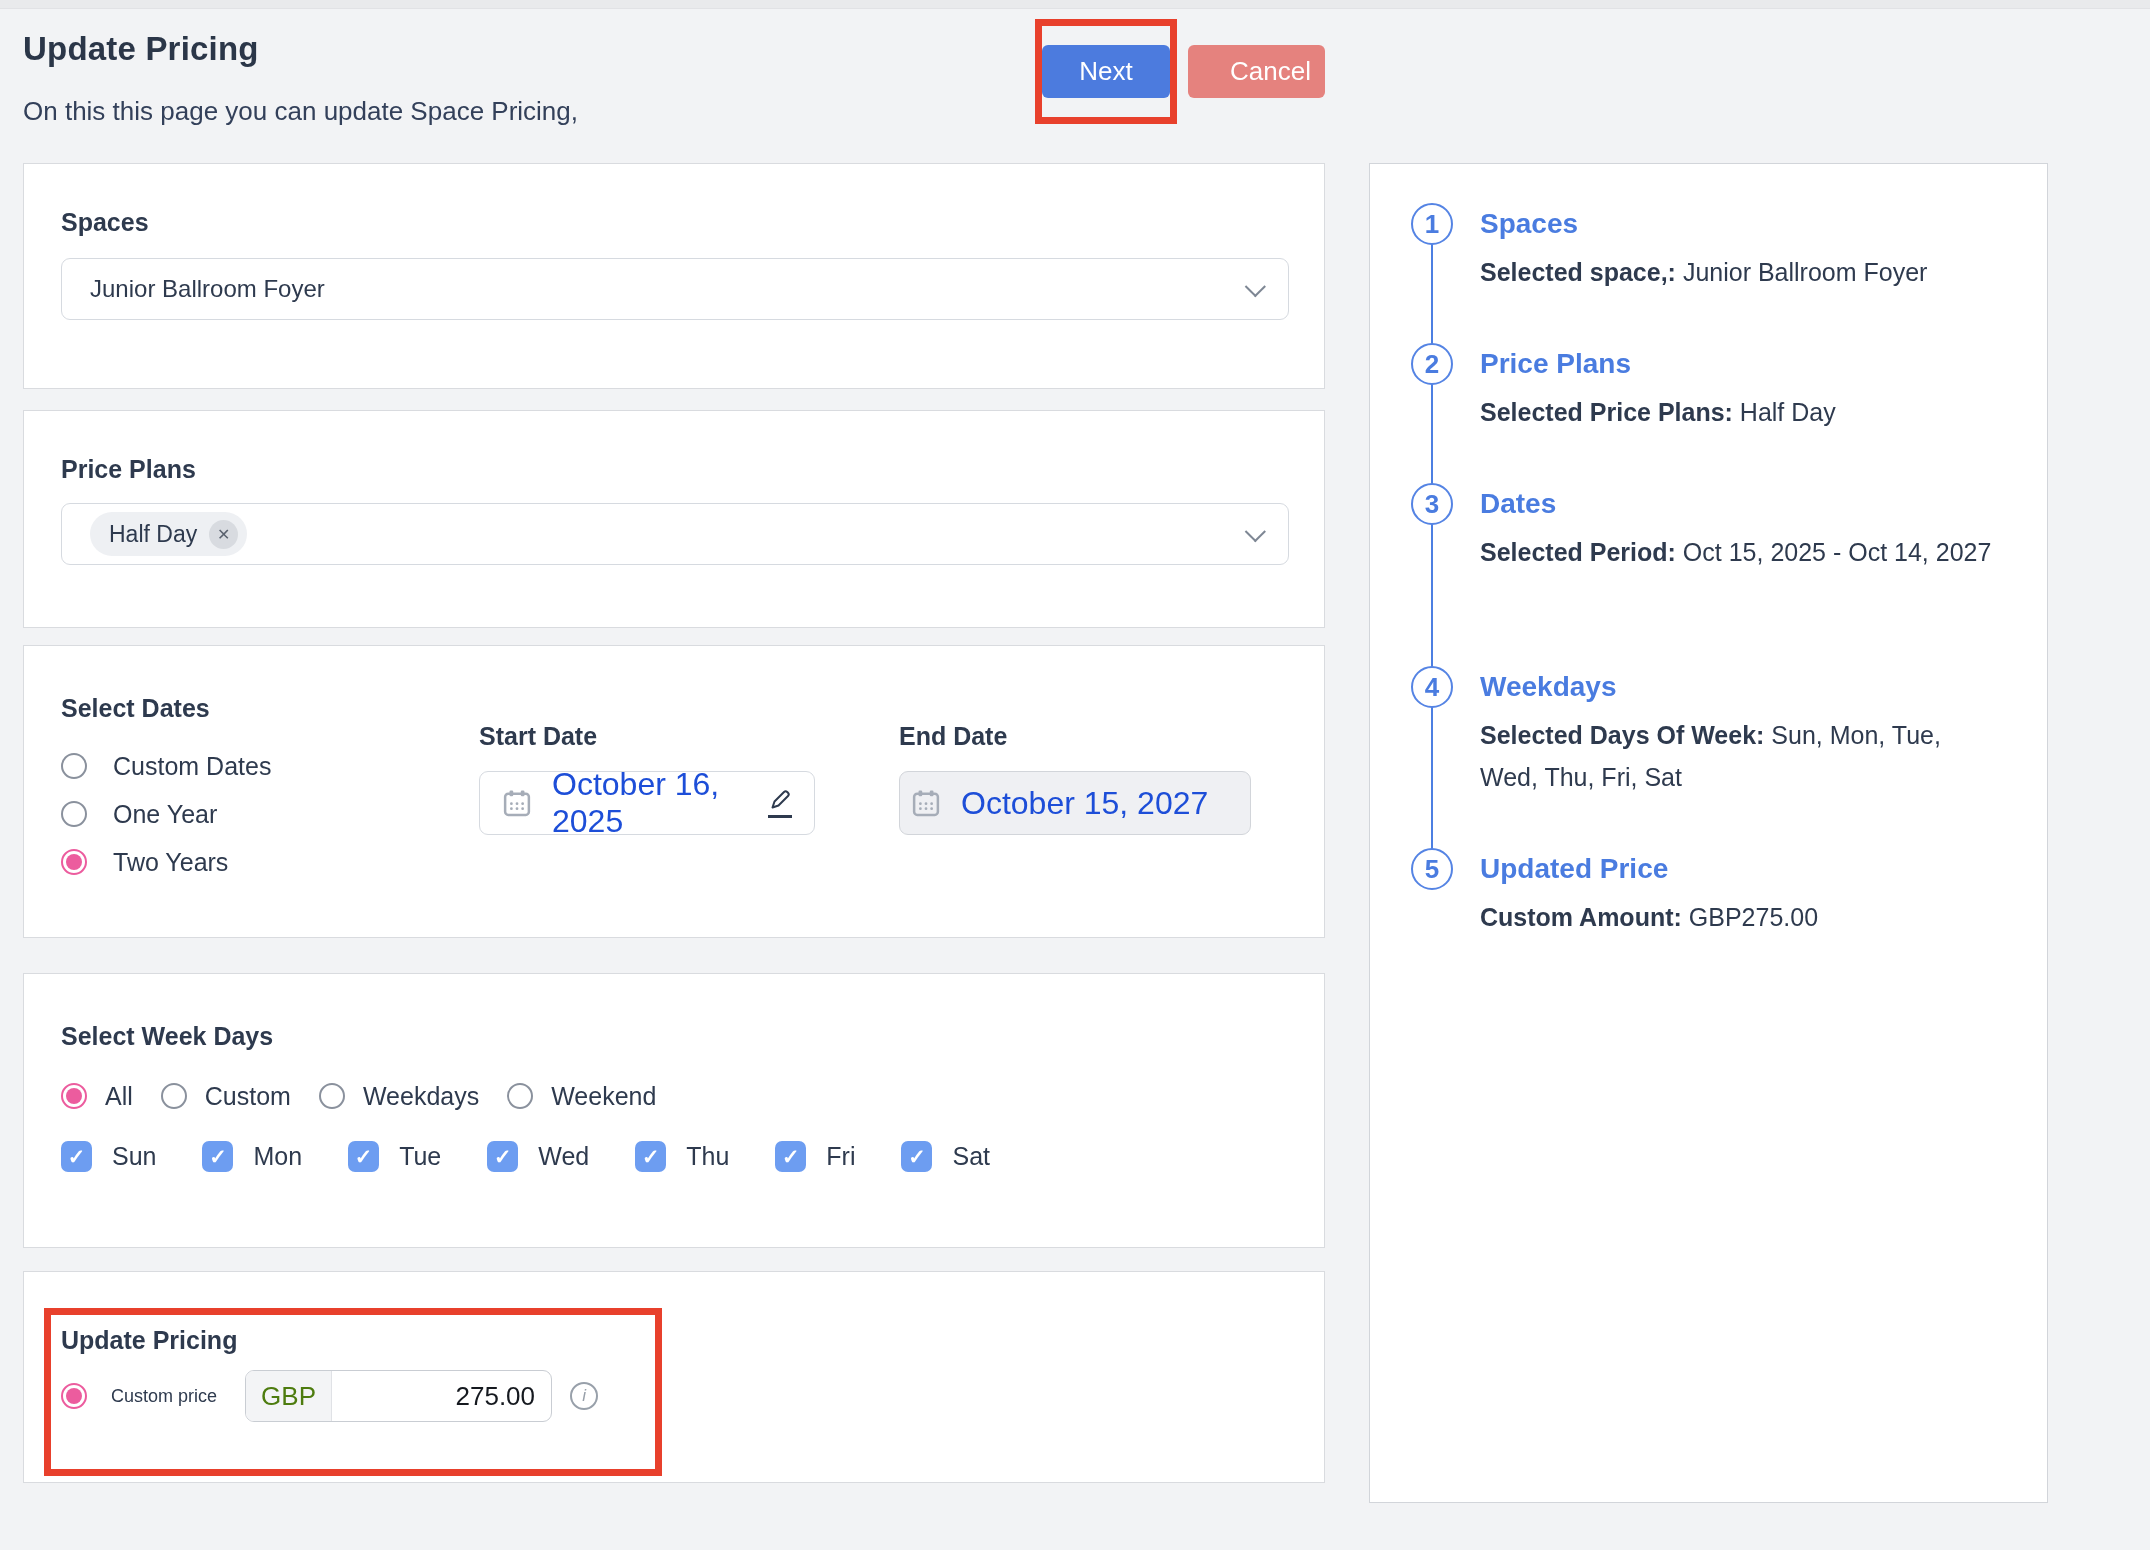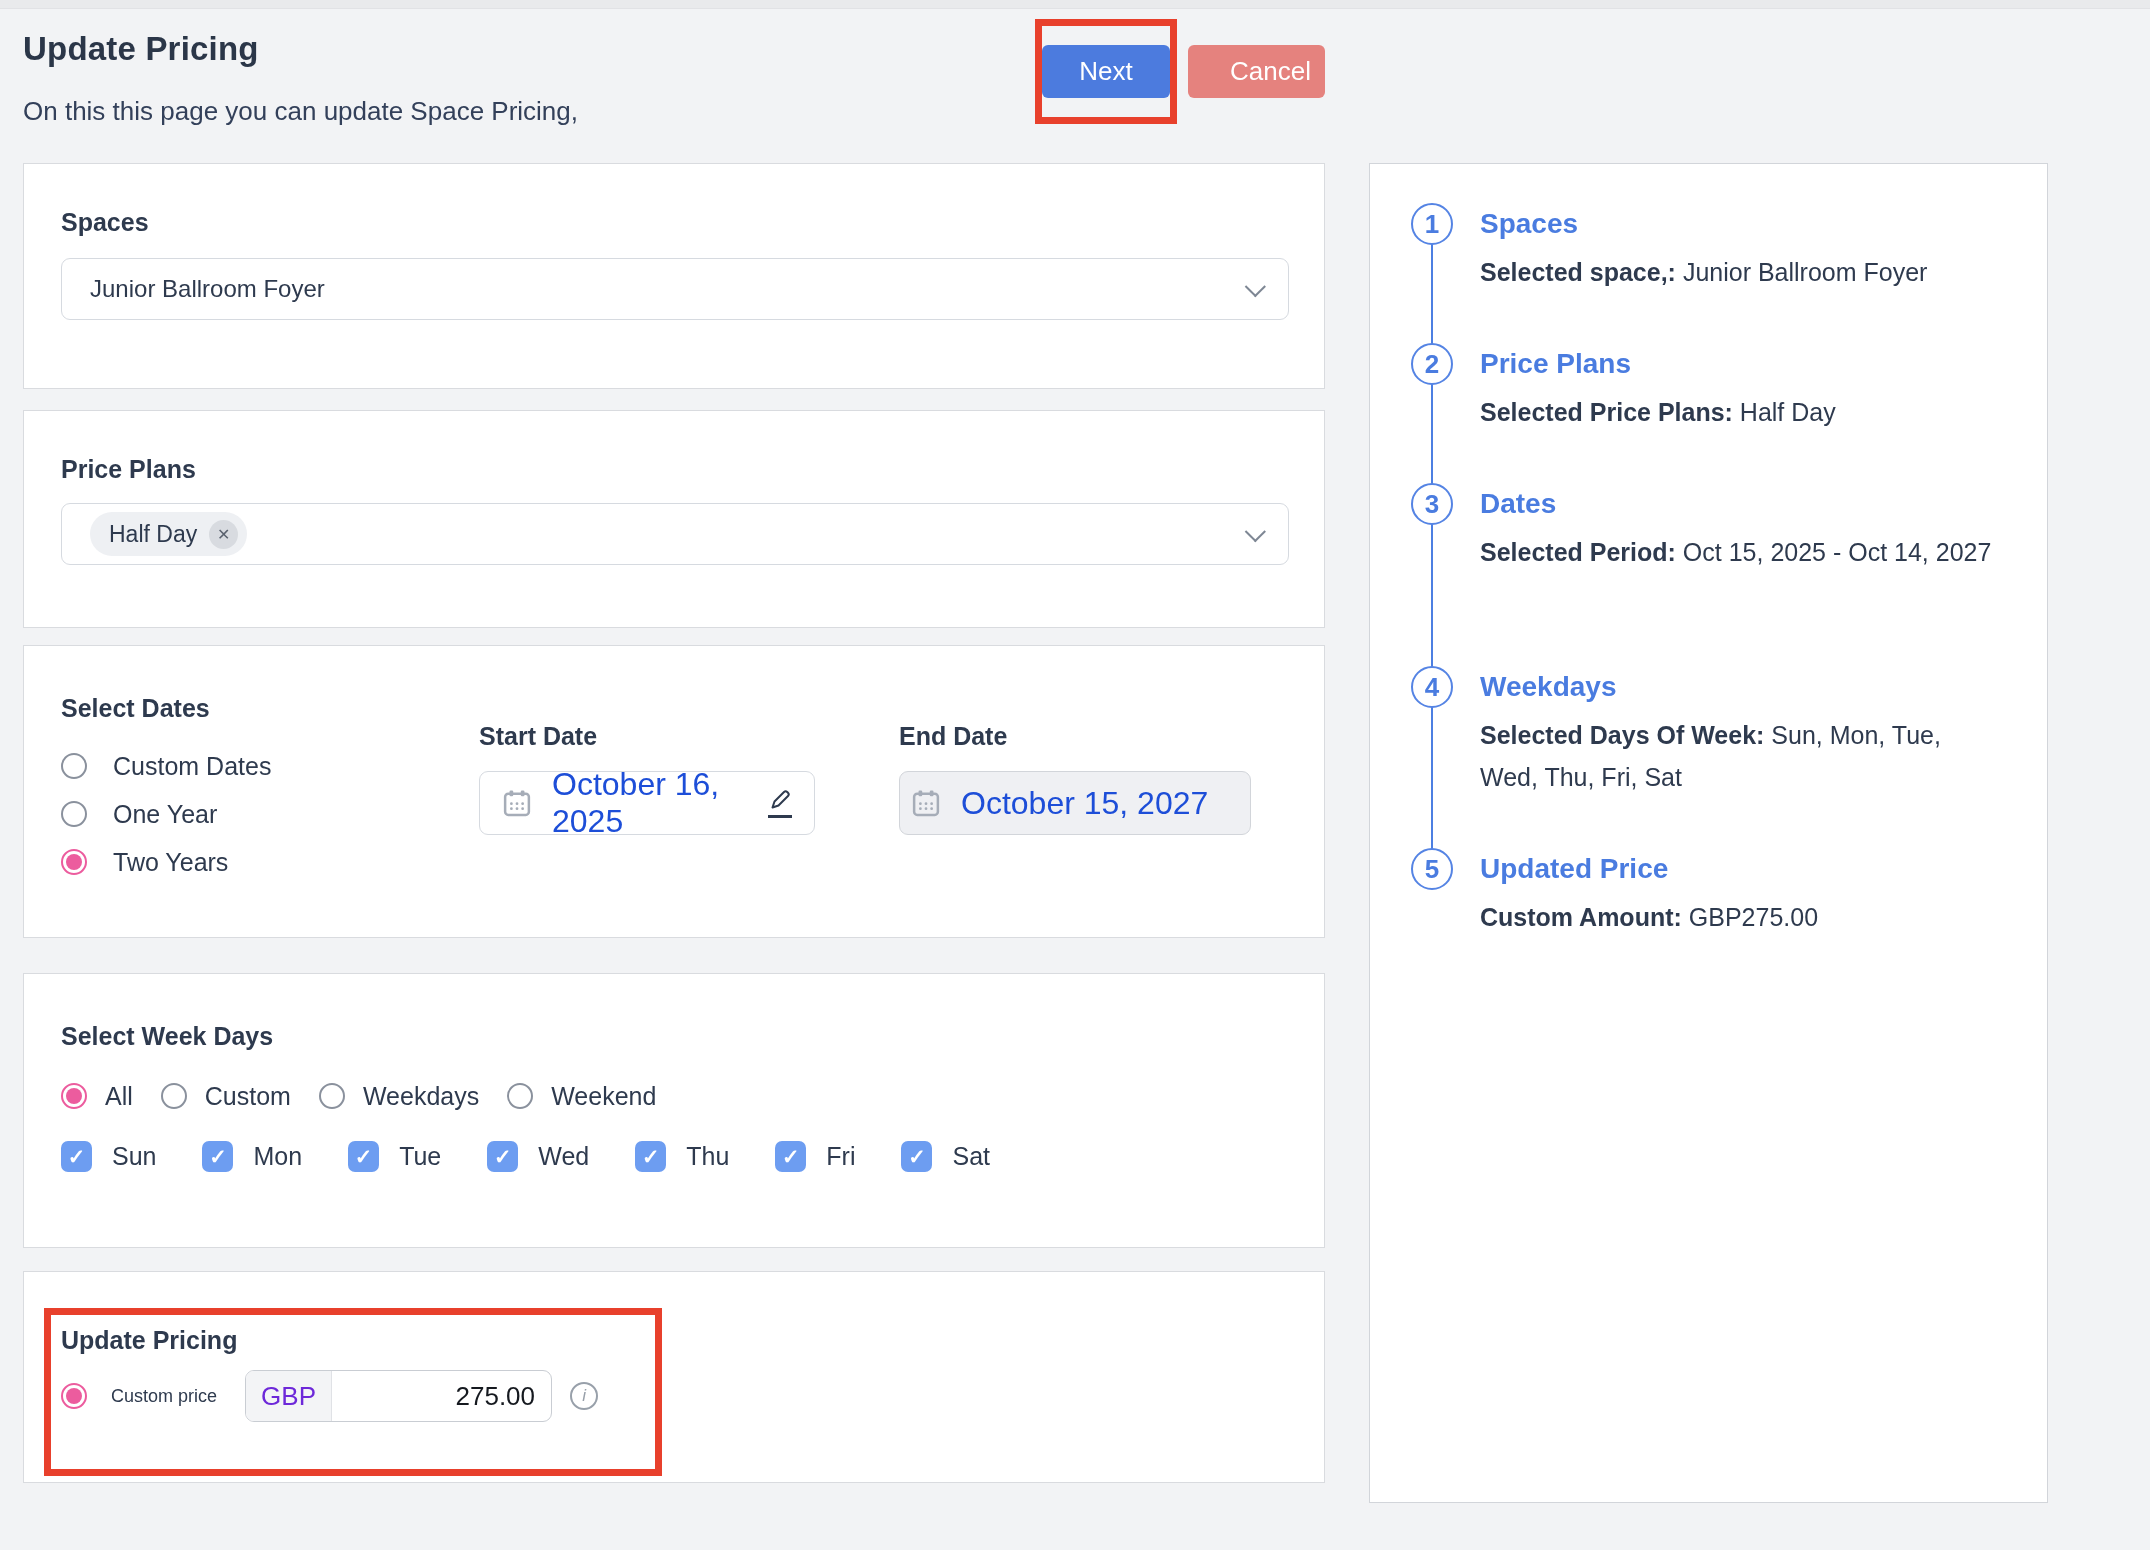--- a/index.html
+++ b/index.html
@@ -58,21 +58,21 @@
   .date-input { margin-top:20px; width:336px; height:64px; border:1px solid #D6DAE0; border-radius:9px; background:#fff; display:flex; align-items:center; padding:0 22px; gap:20px; font-size:32px; color:#1d4ed8; cursor:pointer; }
   .date-input.readonly { width:352px; background:#EFF0F3; border-color:#D2D5DA; gap:20px; cursor:default;padding-left:11px; }
   .cal { flex:none; }
   .pencil-wrap { margin-left:10px; border-bottom:3px solid #2E3A4E; padding-bottom:3px; cursor:pointer; }
 
   
   .annotation-box { position:absolute; left:20px; top:36px; width:618px; height:168px; border:7px solid #E8402C; }
   .price-row { position:absolute; left:37px; top:96px; display:flex; align-items:center; height:56px; }
   .price-row .opt-label { margin-left:24px; font-size:18px;text-align:center; }
   .price-input { margin-left:28px; width:307px; height:52px; border:1px solid #C9CDD3; border-radius:9px; background:#fff; display:flex; overflow:hidden; }
-  .ccy { width:86px; background:#F3F4F6; border-right:1px solid #E0E2E6; display:flex; align-items:center; justify-content:center; font-size:26px; color:#6d28d9; }
+  .ccy { width:86px; background:#F3F4F6; border-right:1px solid #E0E2E6; display:flex; align-items:center; justify-content:center; font-size:26px; color:#4d7c0f; }
   .amt { flex:1; display:flex; align-items:center; justify-content:flex-end; padding-right:16px; font-size:26px; color:#15191F; }
   .info { margin-left:18px; width:28px; height:28px; border:2px solid #98A0AA; border-radius:50%; color:#98A0AA; display:flex; align-items:center; justify-content:center; font-size:17px; font-style:italic; flex:none; }
 
   
   .panel { position:absolute; left:1369px; top:163px; width:679px; height:1340px; background:#fff; border:1px solid #D2D5DA; }
   .vline { position:absolute; left:61px; top:60px; width:2px; height:645px; background:#4C7FE2; }
   .step { position:absolute; left:0; display:flex; }
   .s1 { top:39px; } .s2 { top:179px; } .s3 { top:319px; } .s4 { top:502px; } .s5 { top:684px; }
   .step-circle { margin-left:41px; width:42px; height:42px; border:2px solid #5584E4; border-radius:50%; background:#fff; color:#4A7CE0; font-size:26px; font-weight:700; display:flex; align-items:center; justify-content:center; flex:none; }
   .step-body { margin-left:27px; width:512px; }

